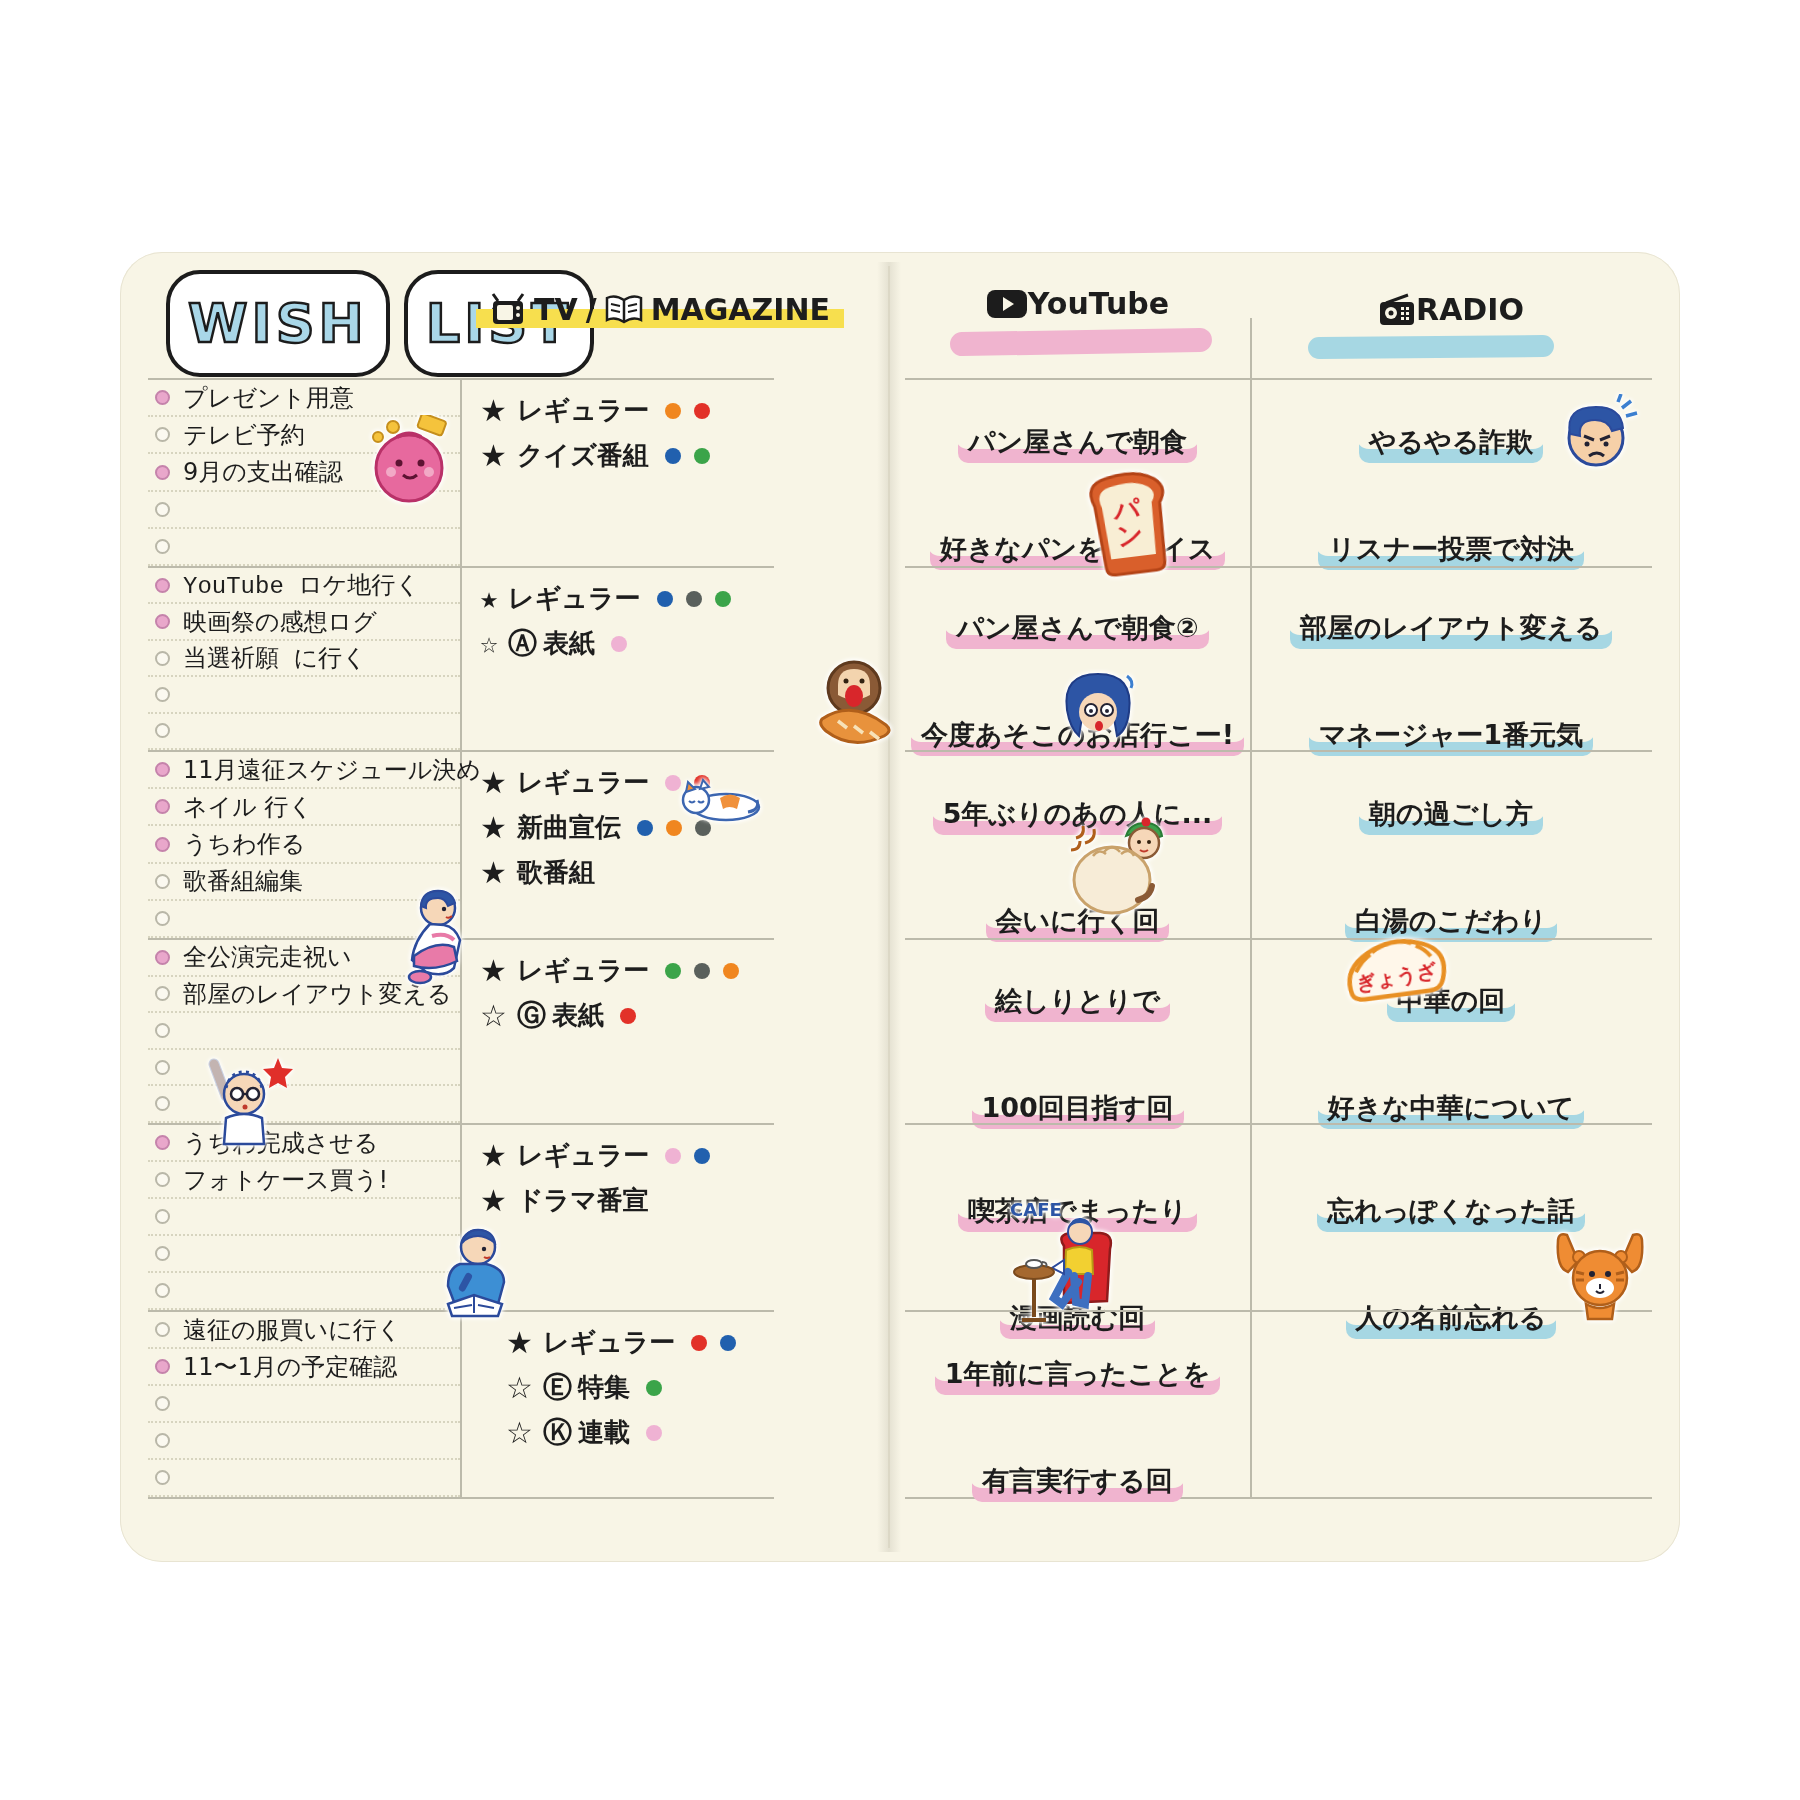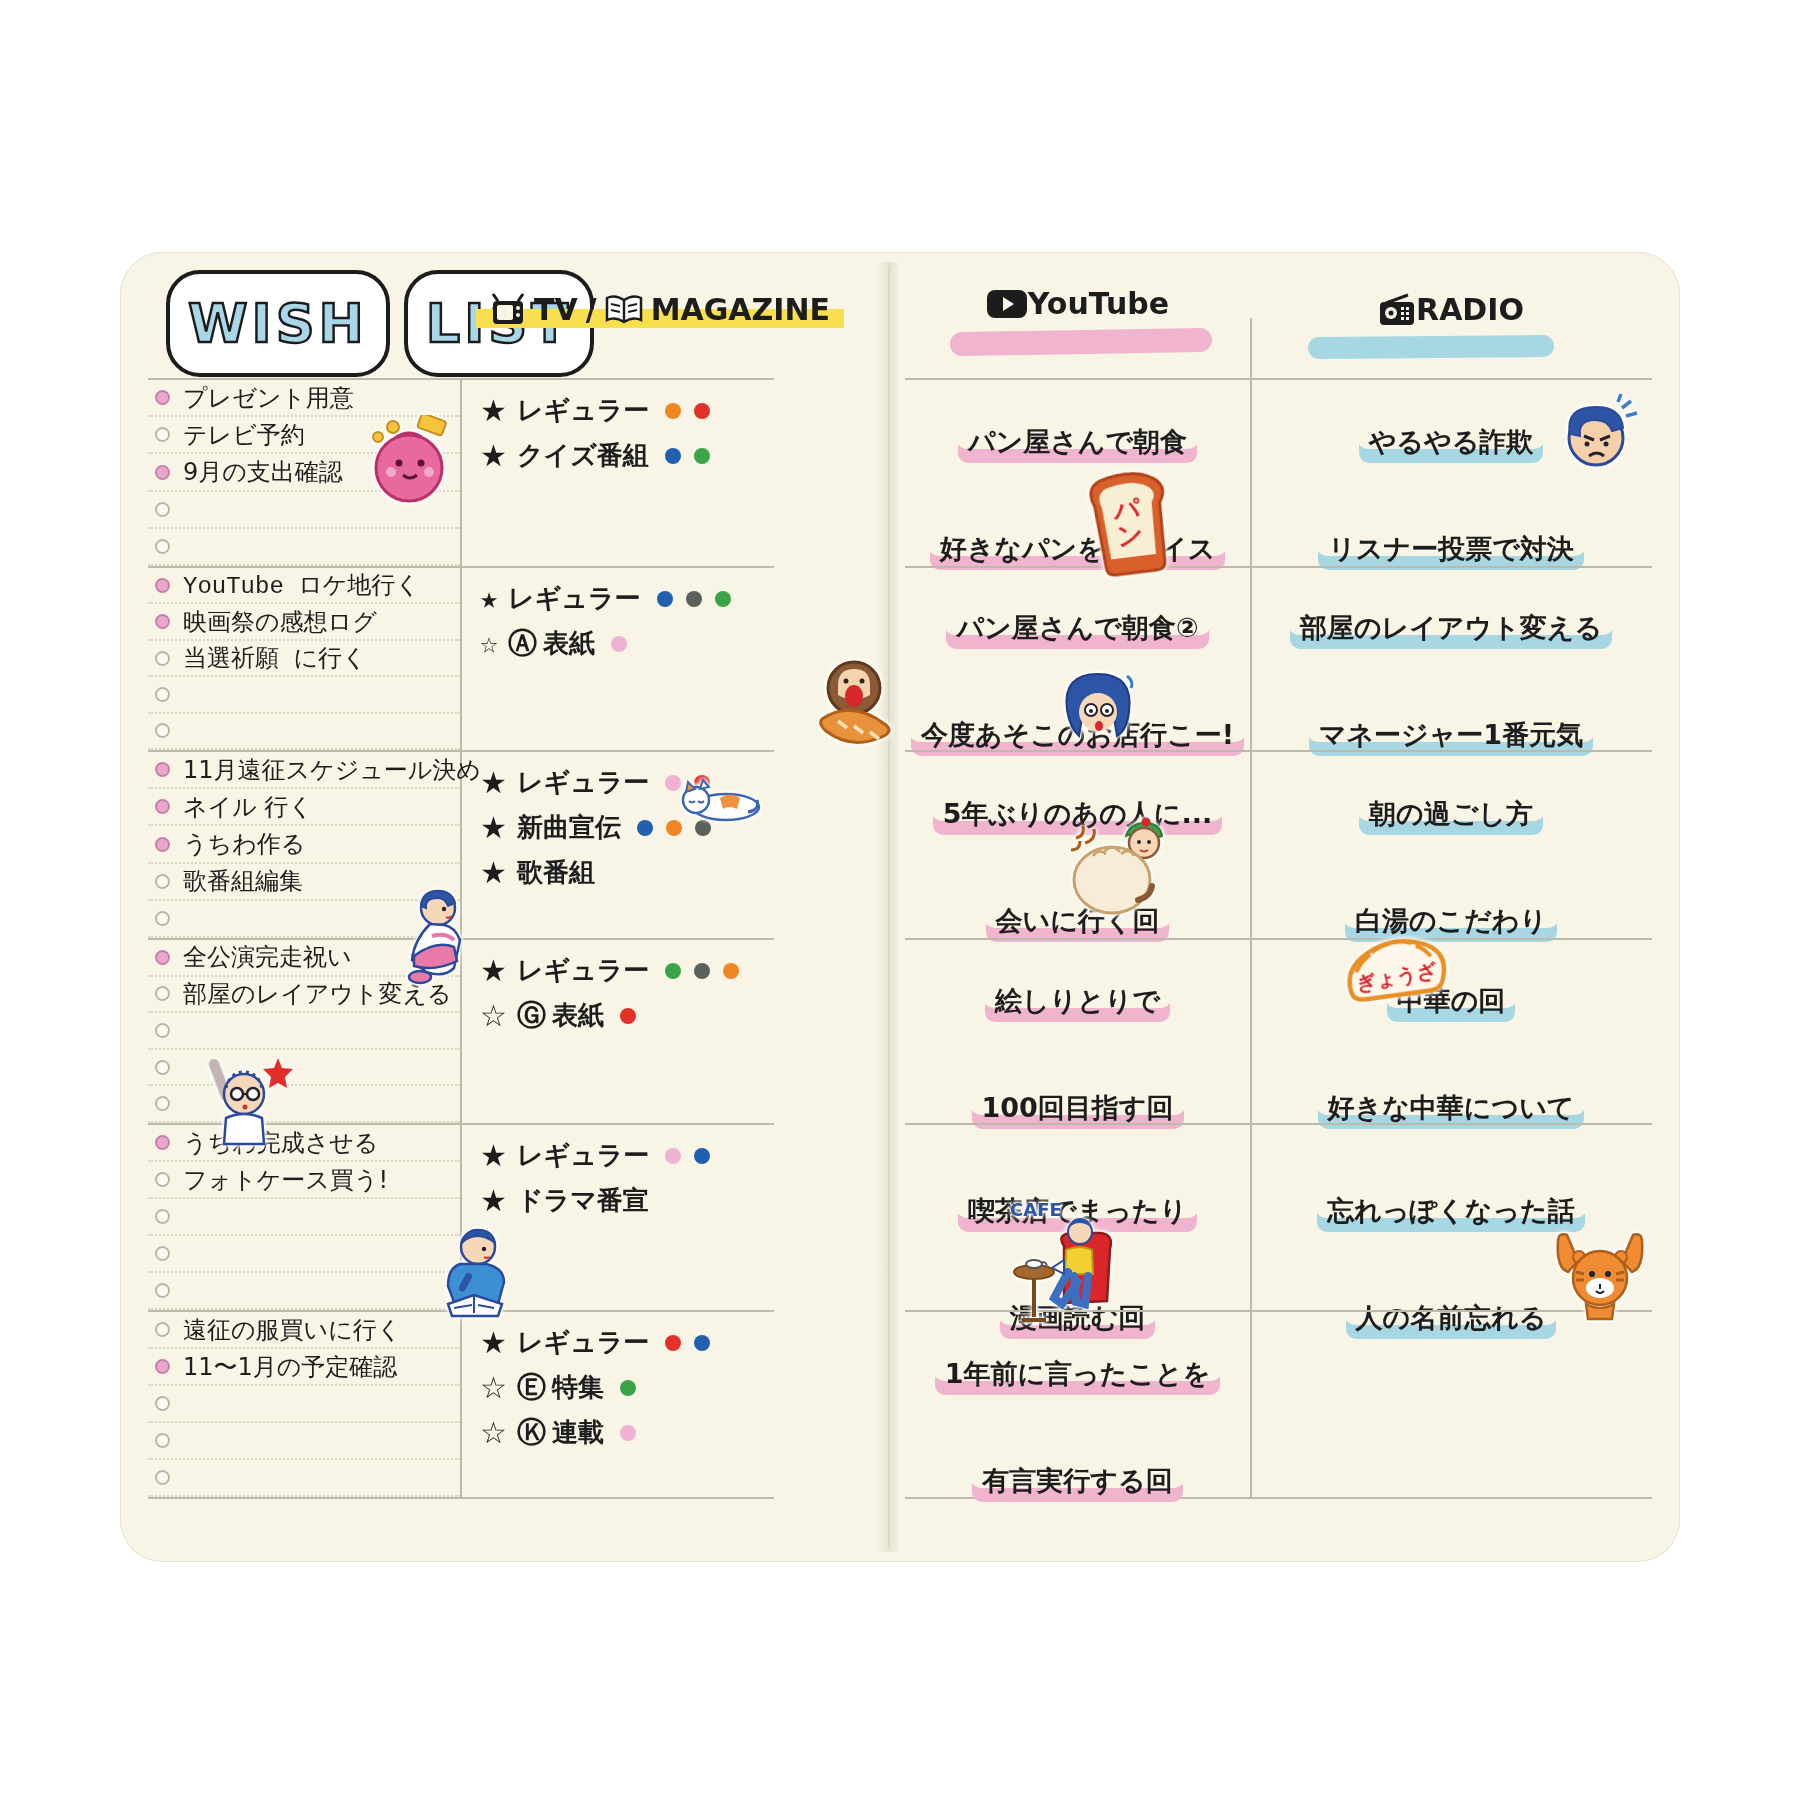--- a/index.html
+++ b/index.html
@@ -335,21 +335,21 @@
             </span>
           </div>
         <div class="nrow">
             <span class="star">★</span>
             <span>ドラマ番宣</span>
             <span class="dots"></span>
           </div>
       </div>
     </div>
 
-    <div class="lblock" style="top:1058px;height:187px;">
+    <div class="lblock" style="top:1058px;height:187px;gap:26px;">
       <div class="wcol">
         <div class="irow">
             <span class="bullet empty"></span>
             <span class="itext">遠征の服買いに行く</span>
           </div>
         <div class="irow">
             <span class="bullet pink"></span>
             <span class="itext">11〜1月の予定確認</span>
           </div>
         <div class="irow">

